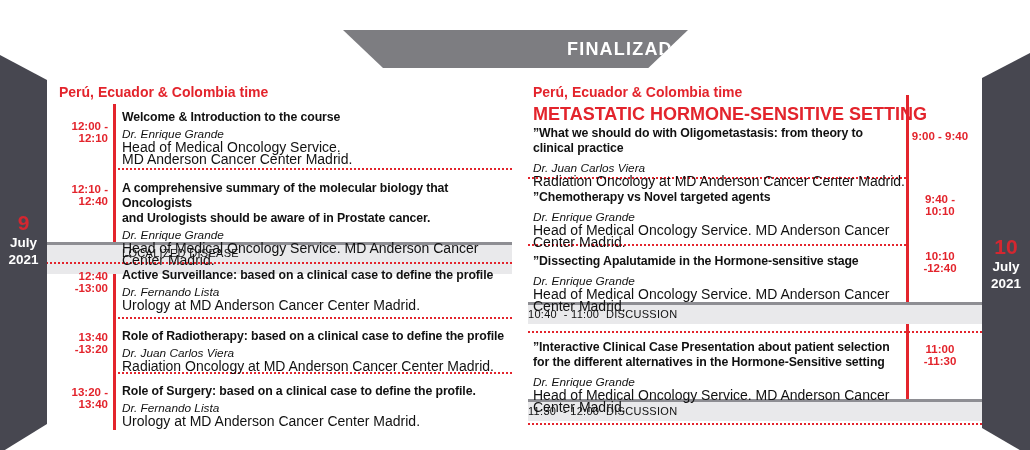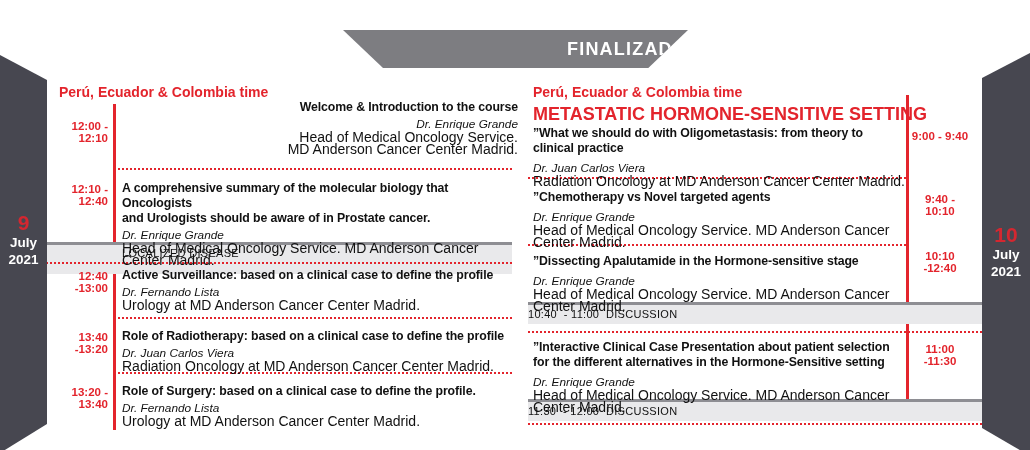--- a/index.html
+++ b/index.html
@@ -26,21 +26,21 @@
     display:flex;align-items:center;justify-content:flex-end;
     color:#fff;font-weight:bold;font-size:18px;letter-spacing:1.2px;
   }
 
   
   .side{position:absolute;top:0;height:450px;background:var(--panel);z-index:4;}
   .side-left{left:0;width:47px;clip-path:polygon(0 55px,47px 80px,47px 424px,0 453px);}
   .side-right{left:982px;width:48px;clip-path:polygon(0 78px,48px 53px,48px 456px,0 428px);}
   .date{position:absolute;width:100%;text-align:center;color:#fff;font-weight:bold;}
   .side-left .date{top:212px;}
-  .side-right .date{top:224px;}
+  .side-right .date{top:236px;}
   .date .day{color:#d42730;font-size:21px;line-height:22px;}
   .date .mo,.date .yr{font-size:13.5px;line-height:17px;}
 
   
   .tz{position:absolute;color:var(--red);font-weight:bold;font-size:14px;z-index:3;}
   .tz-l{left:59px;top:84px;}
   .tz-r{left:533px;top:84px;}
   .sec-r{position:absolute;left:533px;top:104px;color:var(--red);font-weight:bold;font-size:18px;z-index:3;}
 
   
@@ -55,21 +55,21 @@
   .entry .role{font-size:14px;line-height:12.8px;white-space:pre-line;}
   .entry.r .speaker{margin-top:6px;}
   .entry.l{left:122px;width:396px;}
   .entry.r{left:533px;width:372px;}
 
   .time{position:absolute;color:var(--red);font-weight:bold;font-size:11.5px;z-index:3;}
   .time.tl{left:54px;width:54px;text-align:right;}
   .time.tr{left:910px;width:60px;text-align:center;}
 
   
-  .p-l0{top:100px;text-align:right;} .p-l1{top:181px;} .p-l2{top:268px;} .p-l3{top:329px;} .p-l4{top:384px;}
+  .p-l0{top:110px;} .p-l1{top:181px;} .p-l2{top:268px;} .p-l3{top:329px;} .p-l4{top:384px;}
   .t-l0{top:120px;} .t-l1{top:183px;} .t-l2{top:270px;} .t-l3{top:331px;} .t-l4{top:386px;}
   .p-r0{top:126px;} .p-r1{top:190px;} .p-r2{top:254px;} .p-r3{top:340px;}
   .t-r0{top:130px;} .t-r1{top:193px;} .t-r2{top:250px;} .t-r3{top:343px;}
 
   
   .dotted{position:absolute;border-top:2px dotted var(--red);z-index:2;}
   .d-l1{left:118px;top:168px;width:394px;}
   .d-lb{left:46px;top:262px;width:466px;}
   .d-l3{left:118px;top:317px;width:394px;}
   .d-l4{left:118px;top:372px;width:394px;}

